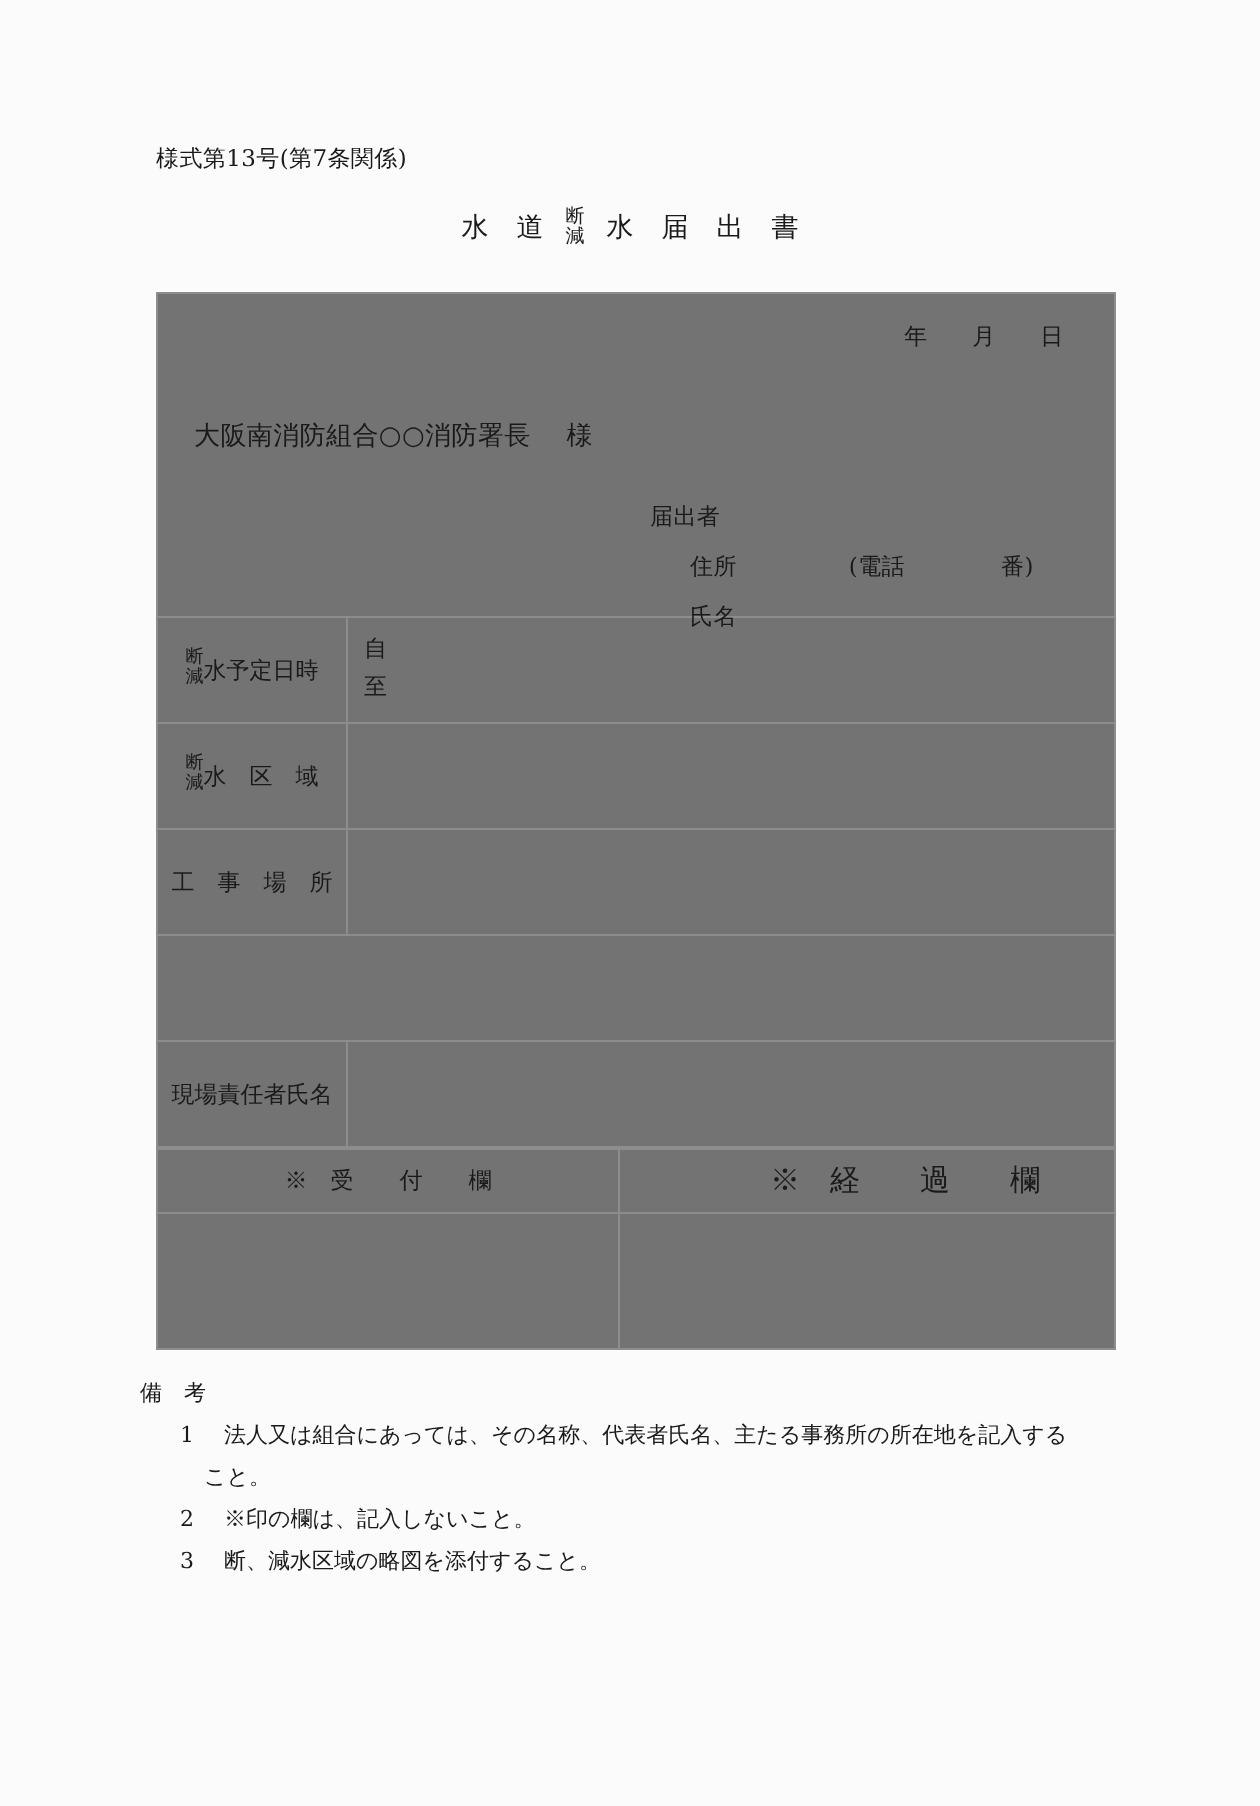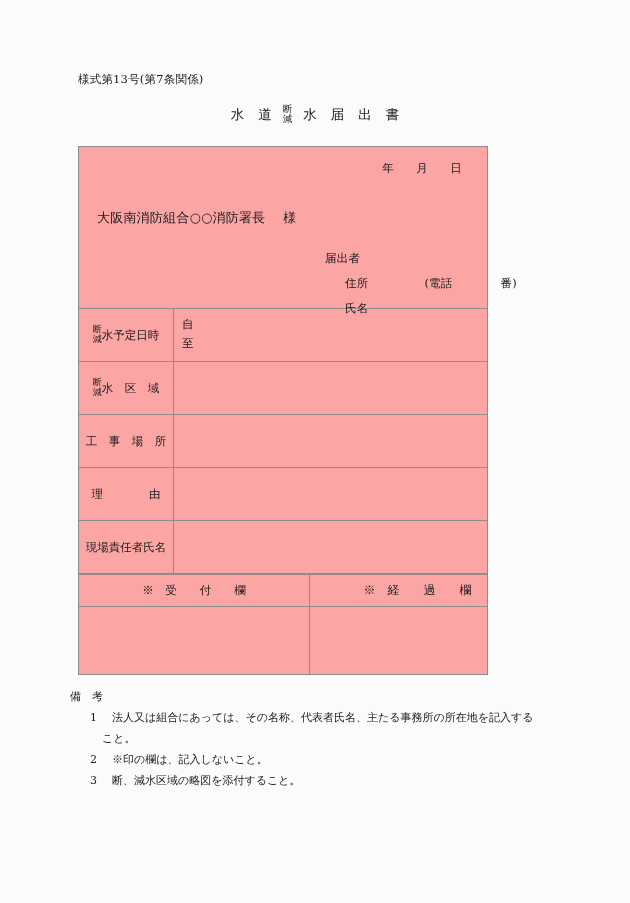--- a/index.html
+++ b/index.html
@@ -60,24 +60,24 @@
     position: relative;
     top: 0px;
   }
   .doc-title .t-stack span { display: block; }
 
   
   .tbl {
     position: absolute;
     left: 78px;
     top: 146px;
-    width: 410px;
+    width: 480px;
     border: 1px solid #8d8d8d;
     box-sizing: border-box;
-    background: #fca5a5;
+    background: #737373;
   }
 
   
   .row-head {
     position: relative;
     height: 162px;
     border-bottom: 1px solid #8d8d8d;
     box-sizing: border-box;
   }
   .date-line {
@@ -180,21 +180,21 @@
     justify-content: center;
     font-size: 11.5px;
     white-space: nowrap;
   }
   .col-r {
     flex: 1 1 auto;
     box-sizing: border-box;
     display: flex;
     align-items: center;
     justify-content: center;
-    font-size: 12px;
+    font-size: 15px;
     white-space: nowrap;
   }
   .bottom-body .col-l,
   .bottom-body .col-r { display: block; }
 
   
   .remarks {
     position: absolute;
     left: 70px;
     top: 686px;
@@ -271,21 +271,20 @@
         </div>
       <div class="val"></div>
     </div>
 
     <div class="row">
       <div class="lbl">工　事　場　所</div>
       <div class="val"></div>
     </div>
 
     <div class="row">
-      <div class="lbl">理　　　　由</div>
       <div class="val"></div>
     </div>
 
     <div class="row">
       <div class="lbl">現場責任者氏名</div>
       <div class="val"></div>
     </div>
 
     <div class="bottom">
       <div class="bottom-head">

